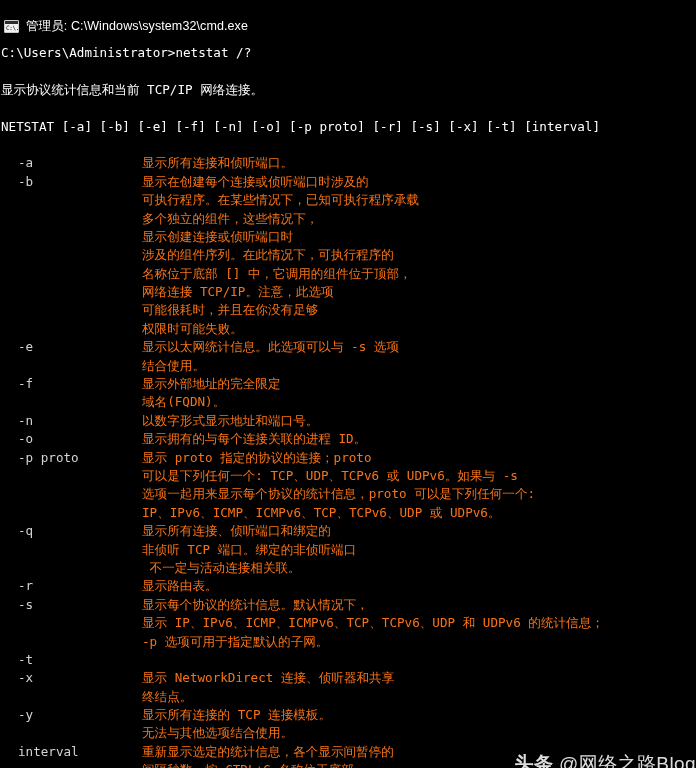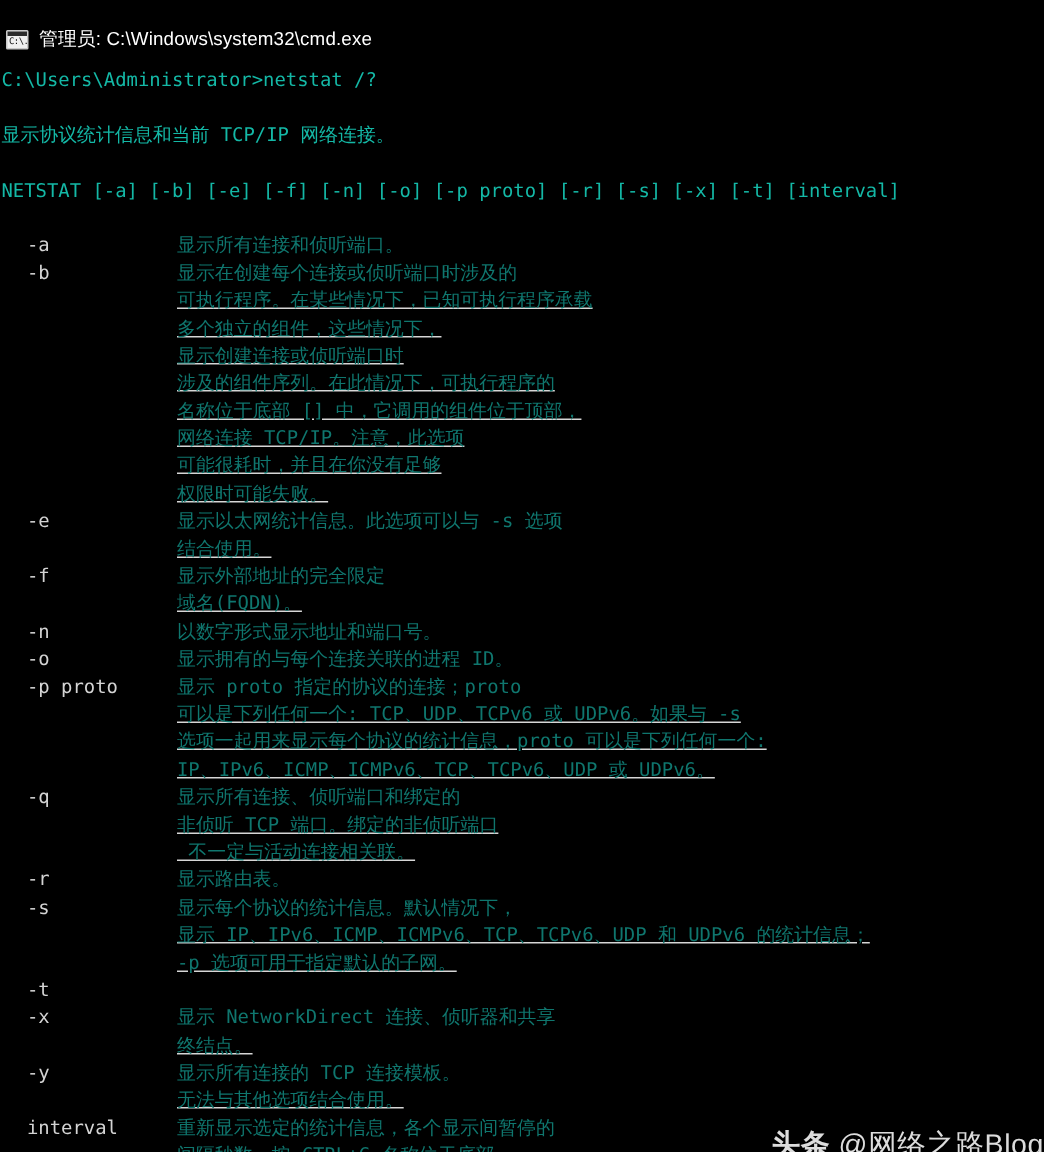--- a/index.html
+++ b/index.html
@@ -72,46 +72,46 @@
     font-family: "DejaVu Sans Mono", monospace;
     font-size: 12.6px;
     line-height: 18.4px;
     padding: 8px 0 0 1px;
     box-sizing: border-box;
     overflow: hidden;
   }
   .line {
     white-space: pre;
     height: 18.4px;
-    color: #14b8a6;
+    color: #ffffff;
   }
   .line.blank { color: transparent; }
 
   .opt-row {
     display: flex;
     white-space: pre;
     height: 18.4px;
   }
   .opt-flag {
     width: 117px;
     flex: 0 0 117px;
     padding-left: 17px;
     box-sizing: border-box;
     white-space: pre;
     color: #d4d4d4;
   }
   .opt-desc {
     white-space: pre;
-    color: #0f766e;
+    color: #f97316;
+    margin-left: 24px;
   }
   .cont-row {
     display: flex;
     white-space: pre;
     height: 18.4px;
-    text-decoration: underline;
   }
   .cont-pad {
     width: 117px;
     flex: 0 0 117px;
   }
 
   
   #watermark {
     position: absolute;
     right: 0;

